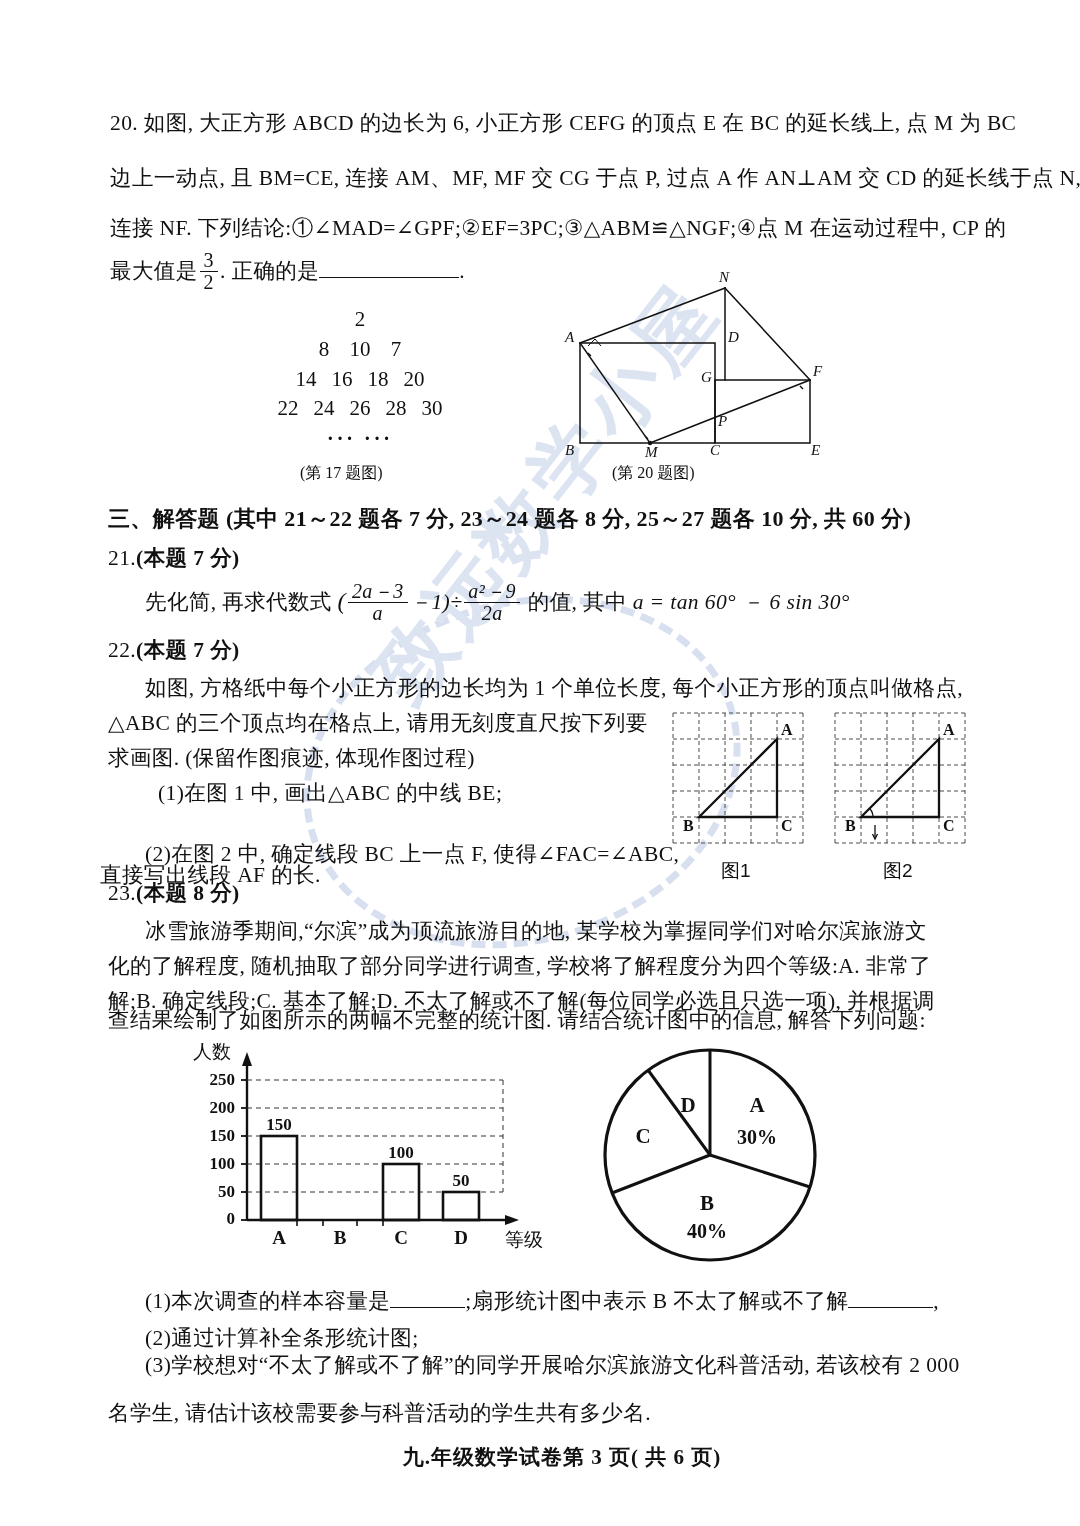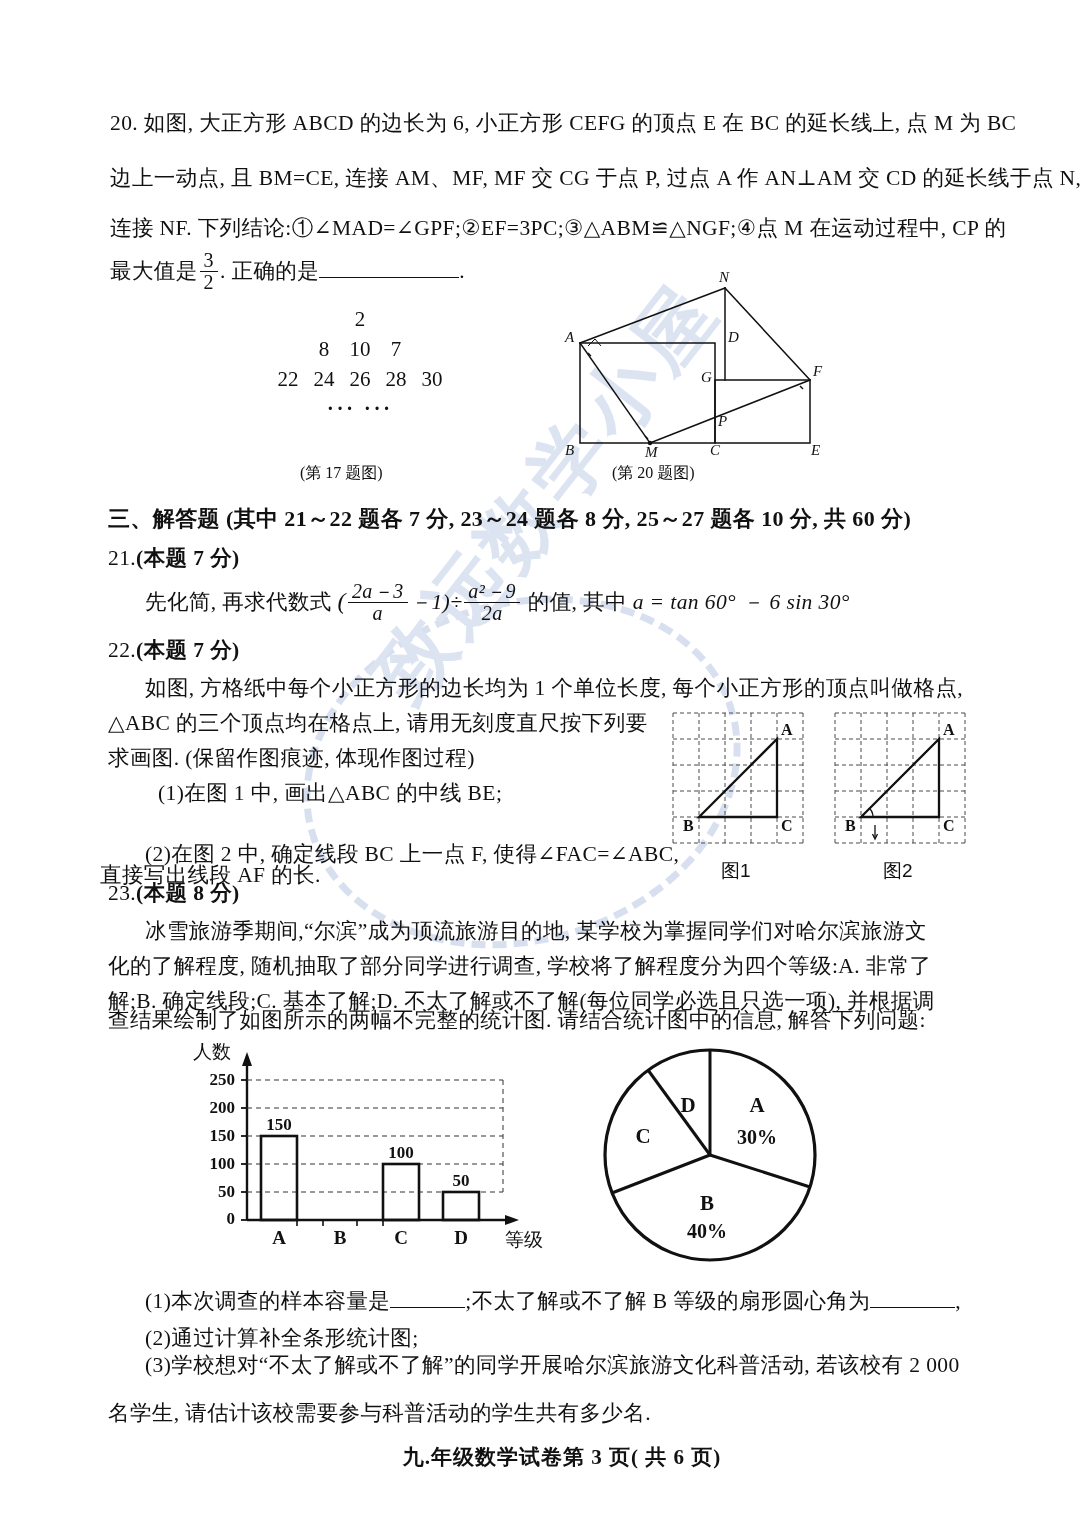--- a/index.html
+++ b/index.html
@@ -141,20 +141,21 @@
     <div class="tline" style="left:110px; top:165px;">边上一动点, 且 BM=CE, 连接 AM、MF, MF 交 CG 于点 P, 过点 A 作 AN⊥AM 交 CD 的延长线于点 N,</div>
     <div class="tline" style="left:110px; top:215px;">连接 NF. 下列结论:①∠MAD=∠GPF;②EF=3PC;③△ABM≌△NGF;④点 M 在运动过程中, CP 的</div>
 
     <div class="tline" style="left:110px; top:252px;">
       <span>最大值是</span><span class="frac up"><span class="num">3</span><span class="den">2</span></span><span>. 正确的是</span><span class="blank" style="width:140px; height:22px;"></span><span>.</span>
     </div>
 
     <div class="pyramid">
       <div class="row"><span>2</span></div>
       <div class="row"><span>8</span><span>10</span><span>7</span></div>
+      <div class="row"><span>14</span><span>16</span><span>18</span><span>20</span></div>
       <div class="row"><span>22</span><span>24</span><span>26</span><span>28</span><span>30</span></div>
       <div class="pyr-dots">···   ···</div>
     </div>
 
     <div class="fig-caption" style="left:300px; top:463px;">(第 17 题图)</div>
     <div class="fig-caption" style="left:612px; top:463px;">(第 20 题图)</div>
 
     <div class="fig20">
       <svg width="300" height="200" viewBox="0 0 300 200">
         <g stroke="#111" stroke-width="1.5" fill="none" stroke-linecap="square">
@@ -361,21 +362,21 @@
           <text class="lblb" style="font-size:20px" x="572" y="104" text-anchor="middle">30%</text>
           <text class="lblb" style="font-size:21px" x="522" y="170" text-anchor="middle">B</text>
           <text class="lblb" style="font-size:20px" x="522" y="198" text-anchor="middle">40%</text>
           <text class="lblb" style="font-size:21px" x="458" y="103" text-anchor="middle">C</text>
           <text class="lblb" style="font-size:21px" x="503" y="72" text-anchor="middle">D</text>
         </g>
       </svg>
     </div>
 
     <div class="tline" style="left:145px; top:1287px;">
-      <span>(1)本次调查的样本容量是</span><span class="blank" style="width:75px; height:20px;"></span><span>;不太了解或不了解 B 等级的扇形圆心角为</span><span class="blank" style="width:85px; height:20px;"></span><span>,</span>
+      <span>(1)本次调查的样本容量是</span><span class="blank" style="width:75px; height:20px;"></span><span>;扇形统计图中表示 B 不太了解或不了解</span><span class="blank" style="width:85px; height:20px;"></span><span>,</span>
     </div>
     <div class="tline" style="left:145px; top:1325px;">(2)通过计算补全条形统计图;</div>
     <div class="tline" style="left:145px; top:1352px;">(3)学校想对“不太了解或不了解”的同学开展哈尔滨旅游文化科普活动, 若该校有 2 000</div>
     <div class="tline" style="left:108px; top:1400px;">名学生, 请估计该校需要参与科普活动的学生共有多少名.</div>
 
   </div>
 
   <div class="footer">九.年级数学试卷第 3 页( 共 6 页)</div>
 </div>
 

